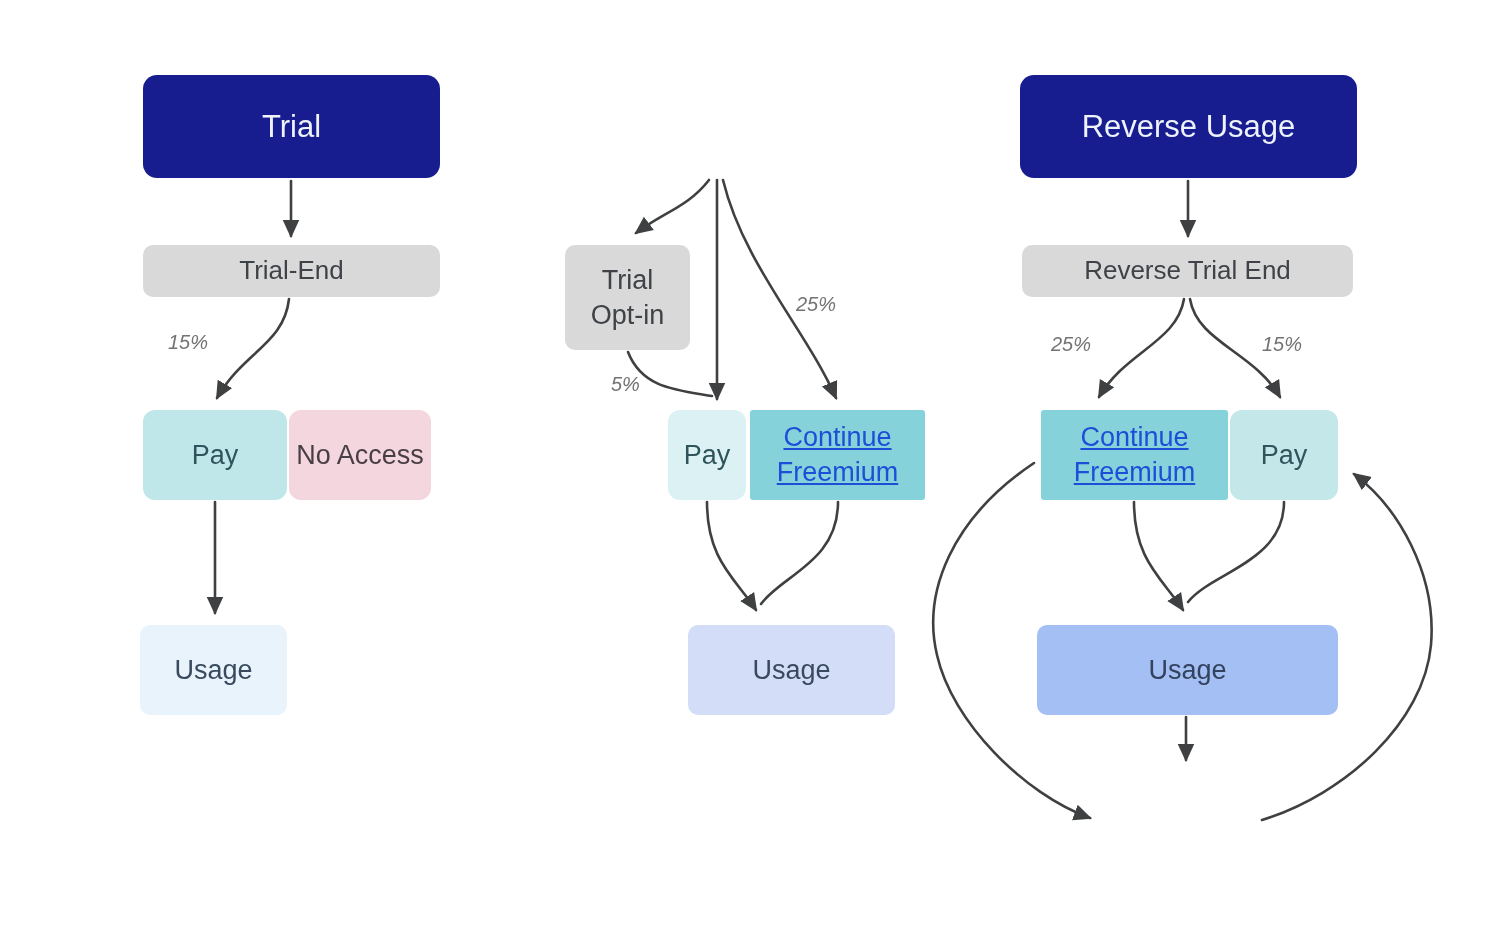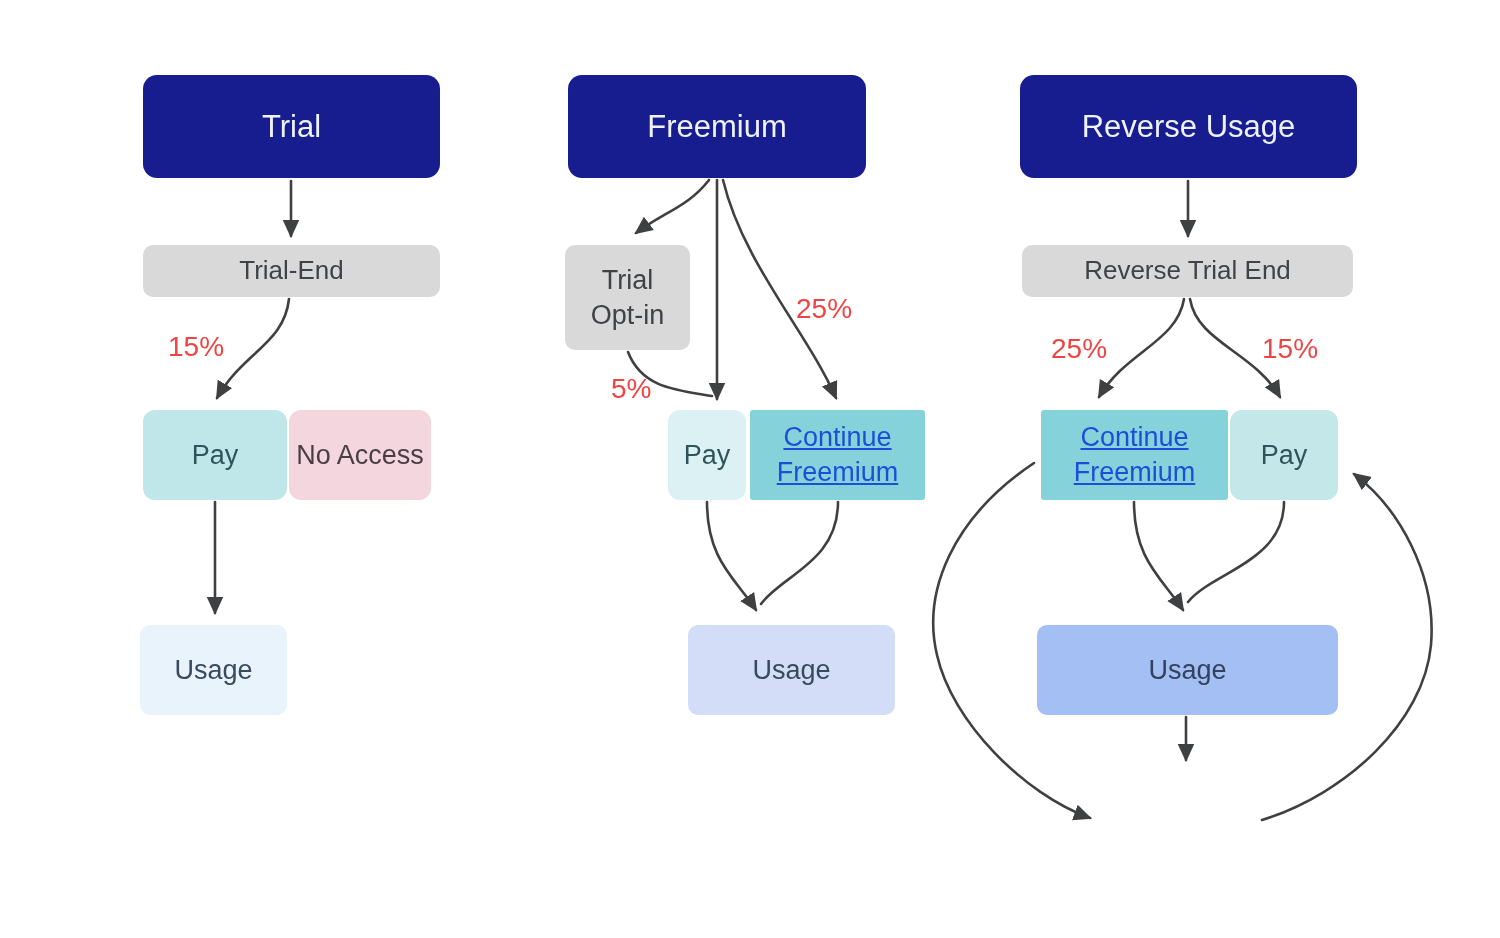--- a/index.html
+++ b/index.html
@@ -52,23 +52,24 @@
     background:var(--c-pink,#f3d6de);
     color:#4a3e46;
     font-size:27px;
     border-radius:12px;
   }
   .usage-a{background:var(--c-usage_light,#e9f3fc);color:#3a4a5e;font-size:27px;border-radius:10px;}
   .usage-b{background:var(--c-usage_mid,#d3ddf8);color:#3a4a5e;font-size:27px;border-radius:10px;}
   .usage-c{background:var(--c-usage_strong,#a4bff4);color:#33425e;font-size:27px;border-radius:10px;}
   .pct{
     position:absolute;
-    color:#ef4444;
-    font-size:28px;
+    color:#737373;
+    font-size:20px;
     white-space:nowrap;
+    font-style:italic;
   }
   #arrows{position:absolute;left:0;top:0;pointer-events:none;}
 </style>
 </head>
 <body>
 
 <div id="canvas">
 
   <svg id="arrows" width="1500" height="938" viewBox="0 0 1500 938">
     <defs>
@@ -100,21 +101,20 @@
     </g>
   </svg>
 
   <div class="node title-box" style="left:143px;top:75px;width:297px;height:103px;">Trial</div>
   <div class="node gray-box" style="left:143px;top:245px;width:297px;height:52px;">Trial-End</div>
   <div class="pct" style="left:168px;top:331px;">15%</div>
   <div class="node teal-light" style="left:143px;top:410px;width:144px;height:90px;">Pay</div>
   <div class="node pink-box" style="left:289px;top:410px;width:142px;height:90px;padding:0 4px;">No Access</div>
   <div class="node usage-a" style="left:140px;top:625px;width:147px;height:90px;">Usage</div>
 
-  <div class="node title-box" style="left:568px;top:75px;width:298px;height:103px;">Freemium</div>
   <div class="node gray-box" style="left:565px;top:245px;width:125px;height:105px;font-size:27px;padding:12px 14px;">Trial Opt-in</div>
   <div class="pct" style="left:611px;top:373px;">5%</div>
   <div class="pct" style="left:796px;top:293px;">25%</div>
   <div class="node teal-lighter" style="left:668px;top:410px;width:78px;height:90px;">Pay</div>
   <div class="node teal-strong" style="left:750px;top:410px;width:175px;height:90px;padding:0 18px;">Continue Freemium</div>
   <div class="node usage-b" style="left:688px;top:625px;width:207px;height:90px;">Usage</div>
 
   <div class="node title-box" style="left:1020px;top:75px;width:337px;height:103px;">Reverse Usage</div>
   <div class="node gray-box" style="left:1022px;top:245px;width:331px;height:52px;">Reverse Trial End</div>
   <div class="pct" style="left:1051px;top:333px;">25%</div>

